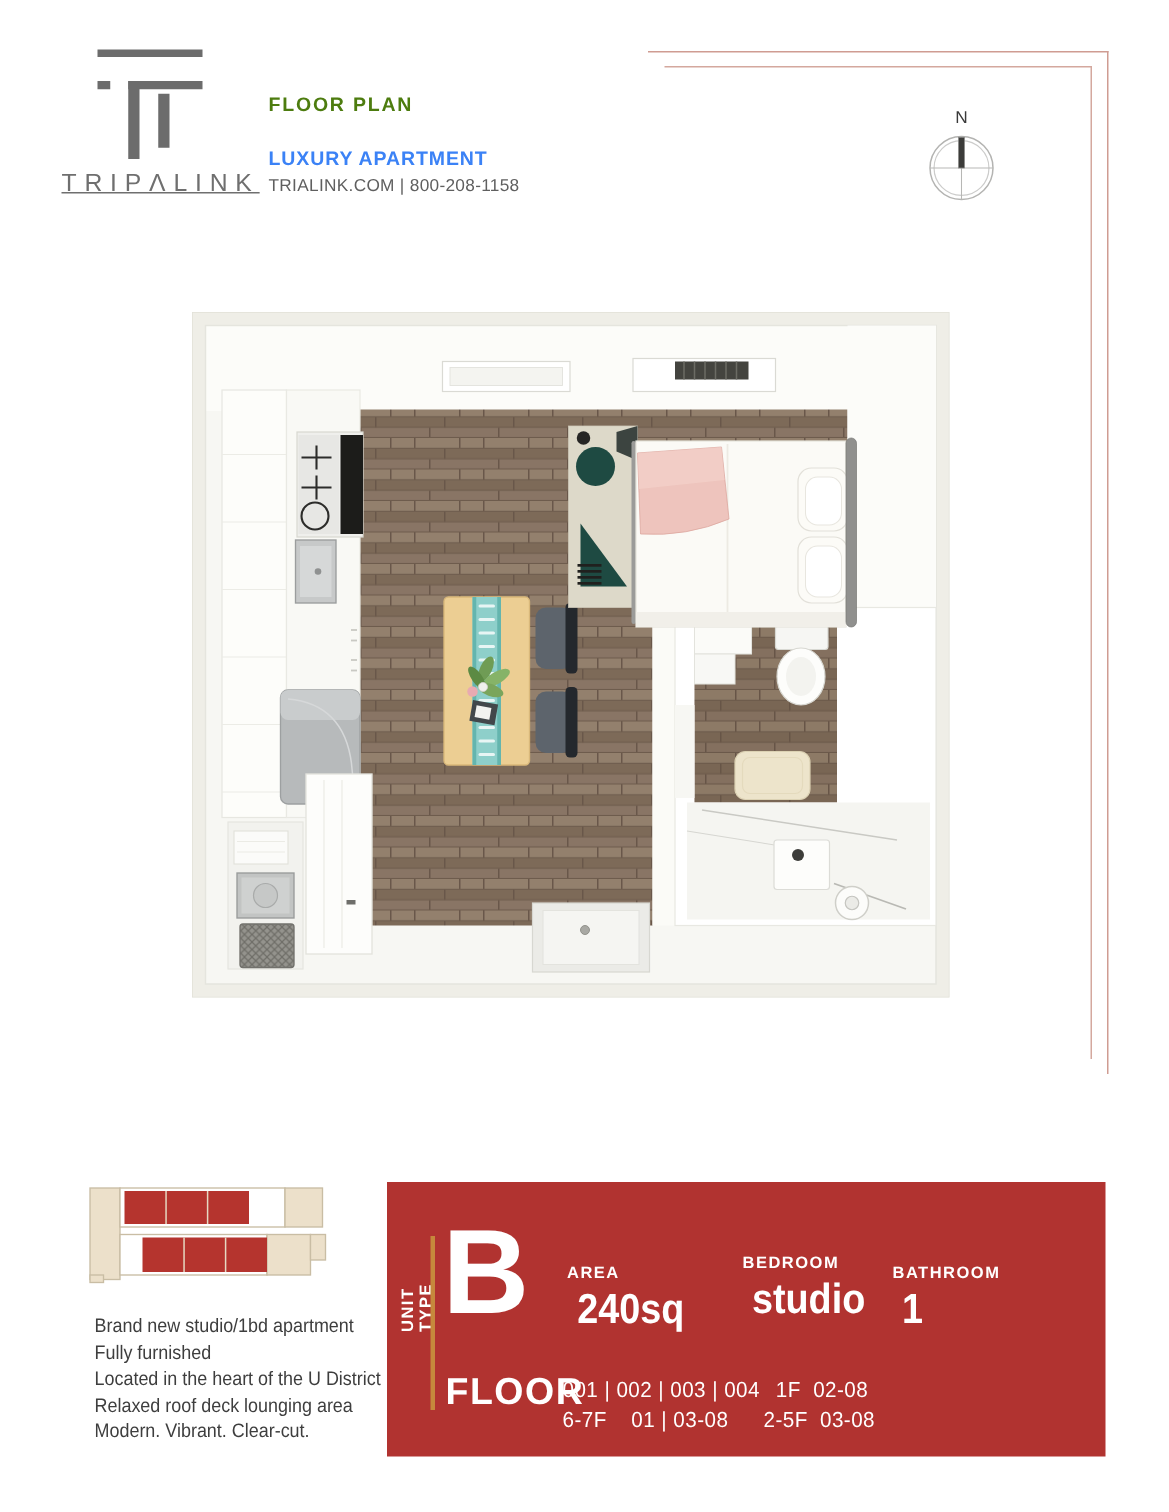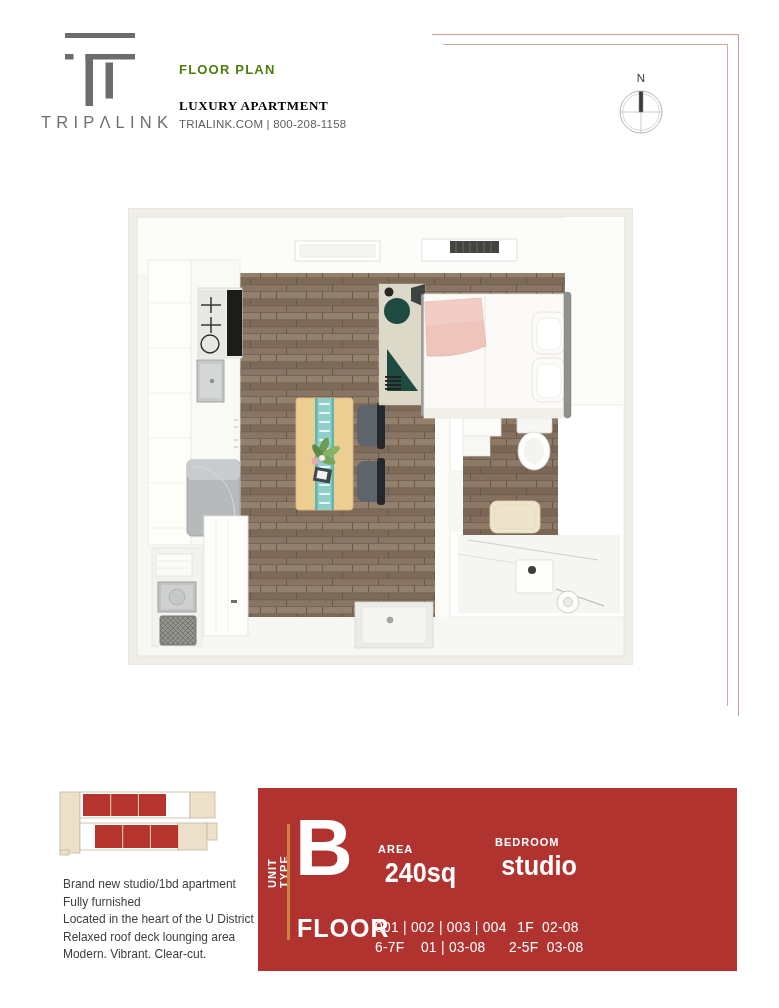--- a/index.html
+++ b/index.html
@@ -1,24 +1,24 @@
 <!DOCTYPE html>
 <html><head>
 <meta charset="utf-8">
 <style>
   html,body{margin:0;padding:0;background:#ffffff;}
   #page{position:relative;width:779px;height:1008px;background:#ffffff;overflow:hidden;
         font-family:"Liberation Sans", sans-serif;}
   .abs{position:absolute;}
 
   
-  .brand-word{left:41px;top:113px;font-size:16.5px;letter-spacing:5.2px;color:#6f6f6f;font-weight:500;}
+  .brand-word{left:41px;top:113px;font-size:16.5px;letter-spacing:5.2px;color:#6f6f6f;font-weight:500;text-decoration:underline;}
   .title{left:178px;top:28px;font-size:29px;font-weight:bold;color:#1f1c1d;letter-spacing:-0.5px;}
   .subtitle{left:179px;top:62px;font-size:13px;font-weight:bold;color:#4d7c0f;letter-spacing:1.2px;}
-  .tagline{left:179px;top:98px;font-size:13px;font-weight:bold;color:#000000;letter-spacing:0.6px;font-family:Liberation Serif, serif;}
+  .tagline{left:179px;top:98px;font-size:13px;font-weight:bold;color:#3b82f6;letter-spacing:0.6px;}
   .contact{left:179px;top:118px;font-size:11.5px;color:#5f5f5f;letter-spacing:0.2px;text-align:center;}
 
   
   .corner-outer{left:432px;top:34px;width:306px;height:681px;
      border-top:1px solid #cf9c92;border-right:1px solid #cf9c92;}
   .corner-inner{left:443px;top:44px;width:284px;height:661px;
      border-top:1px solid #d4a89e;border-right:1px solid #d4a89e;}
 
   
   .desc{left:63px;top:875px;color:#3e3e3e;font-size:13px;line-height:17.6px;
@@ -328,20 +328,24 @@
     <div class="abs big-b">B</div>
 
     <div class="abs stat stat-a">
       <div class="lab">AREA</div>
       <div class="val">240sq</div>
     </div>
     <div class="abs stat stat-b">
       <div class="lab">BEDROOM</div>
       <div class="val">studio</div>
     </div>
+    <div class="abs stat stat-c">
+      <div class="lab">BATHROOM</div>
+      <div class="val">1</div>
+    </div>
 
     <div class="abs unit-word">FLOOR</div>
     <div class="abs nums nums1">001 | 002 | 003 | 004
 6-7F    01 | 03-08</div>
     <div class="abs nums nums2">  1F  02-08
 2-5F  03-08</div>
   </div>
 
 </div>
 

